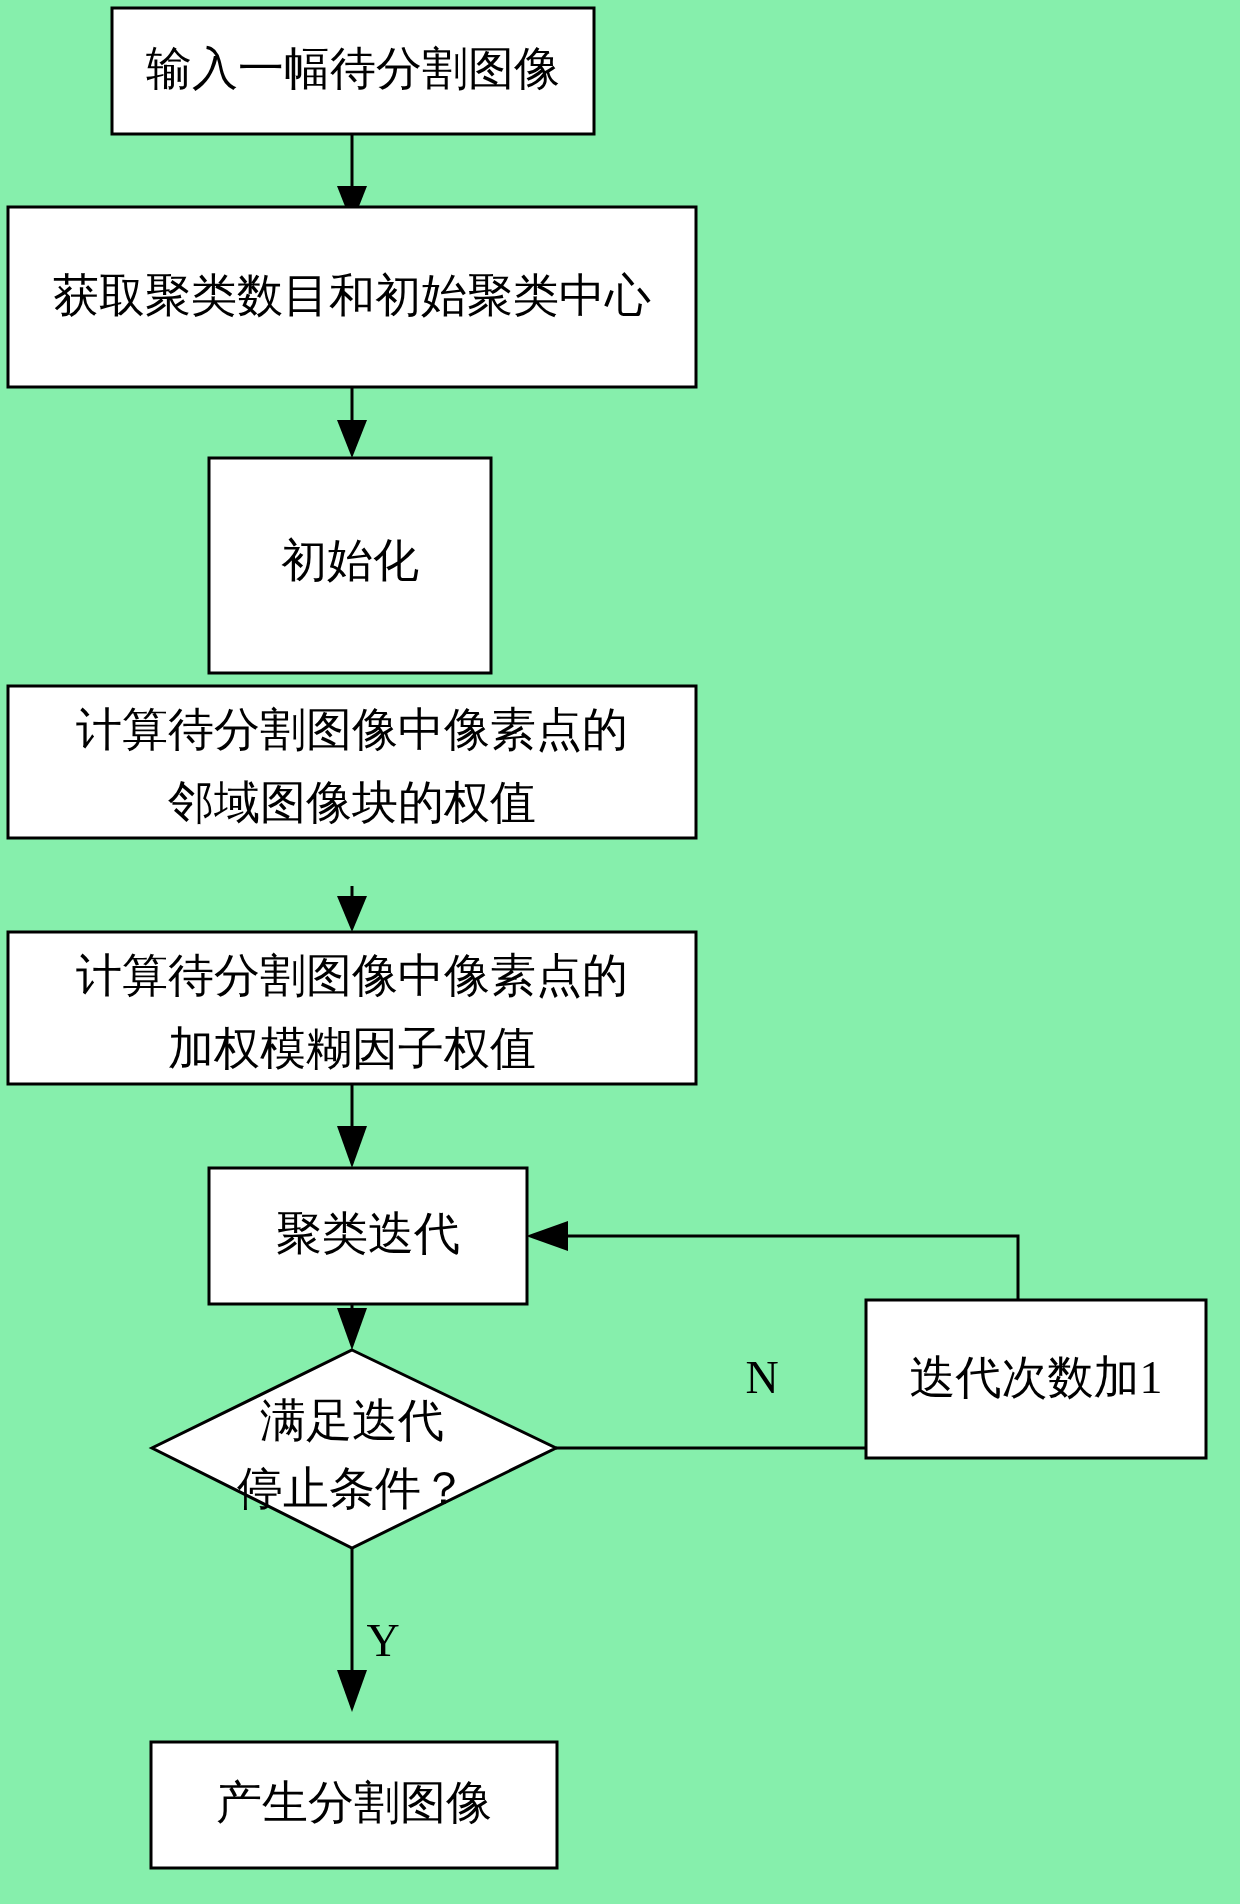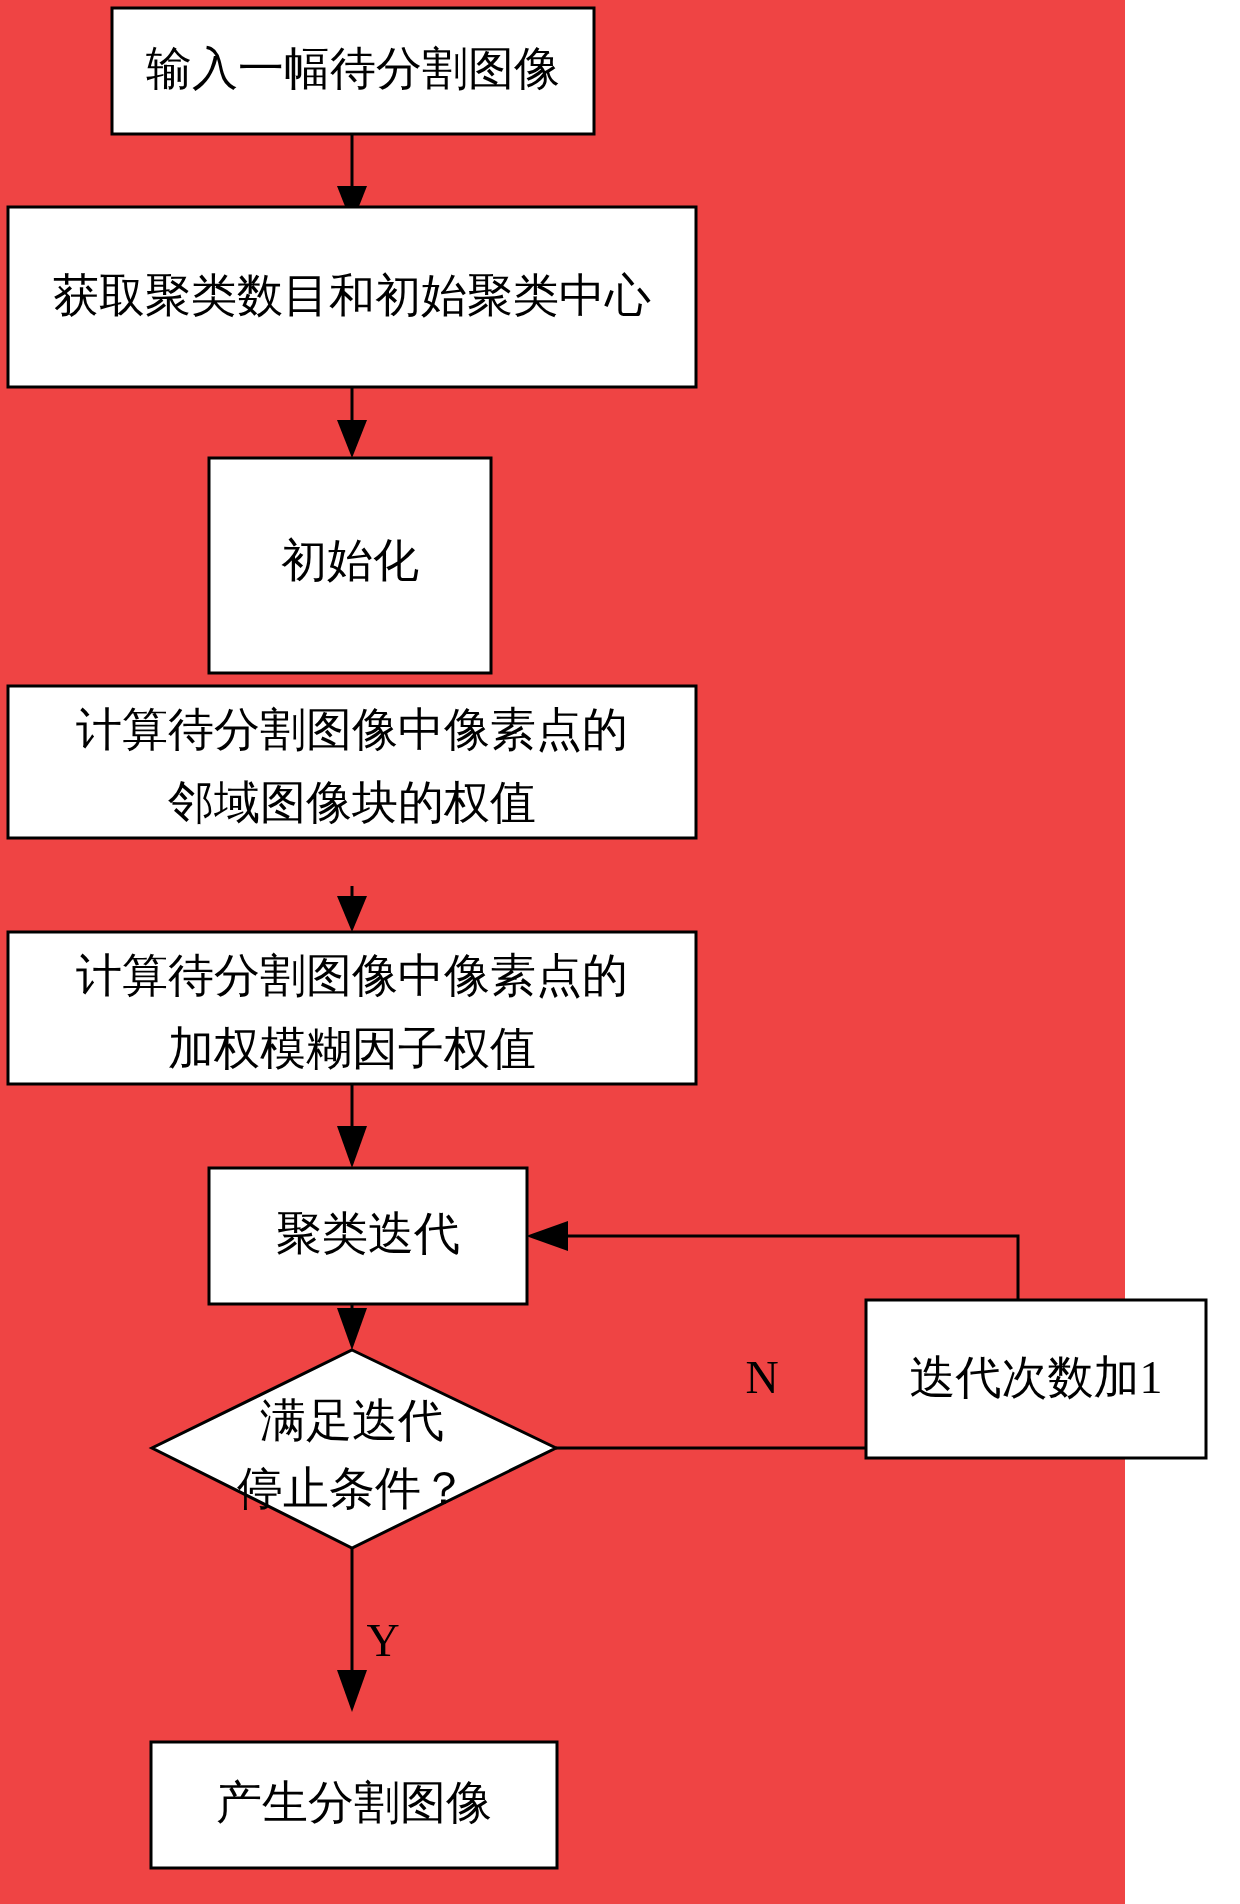--- a/index.html
+++ b/index.html
@@ -8,23 +8,23 @@
     background: #ffffff;
   }
   body {
     width: 1240px;
     height: 1904px;
     font-family: "Liberation Serif", "DejaVu Serif", serif;
     overflow: hidden;
   }
   #flowchart-root {
     position: relative;
-    width: 1125px;
+    width: 1240px;
     height: 1904px;
-    background: #ef4444;
+    background: #86efac;
   }
   svg.flow-canvas {
     position: absolute;
     top: 0;
     left: 0;
     width: 1240px;
     height: 1904px;
     display: block;
   }
   .node-shape {

